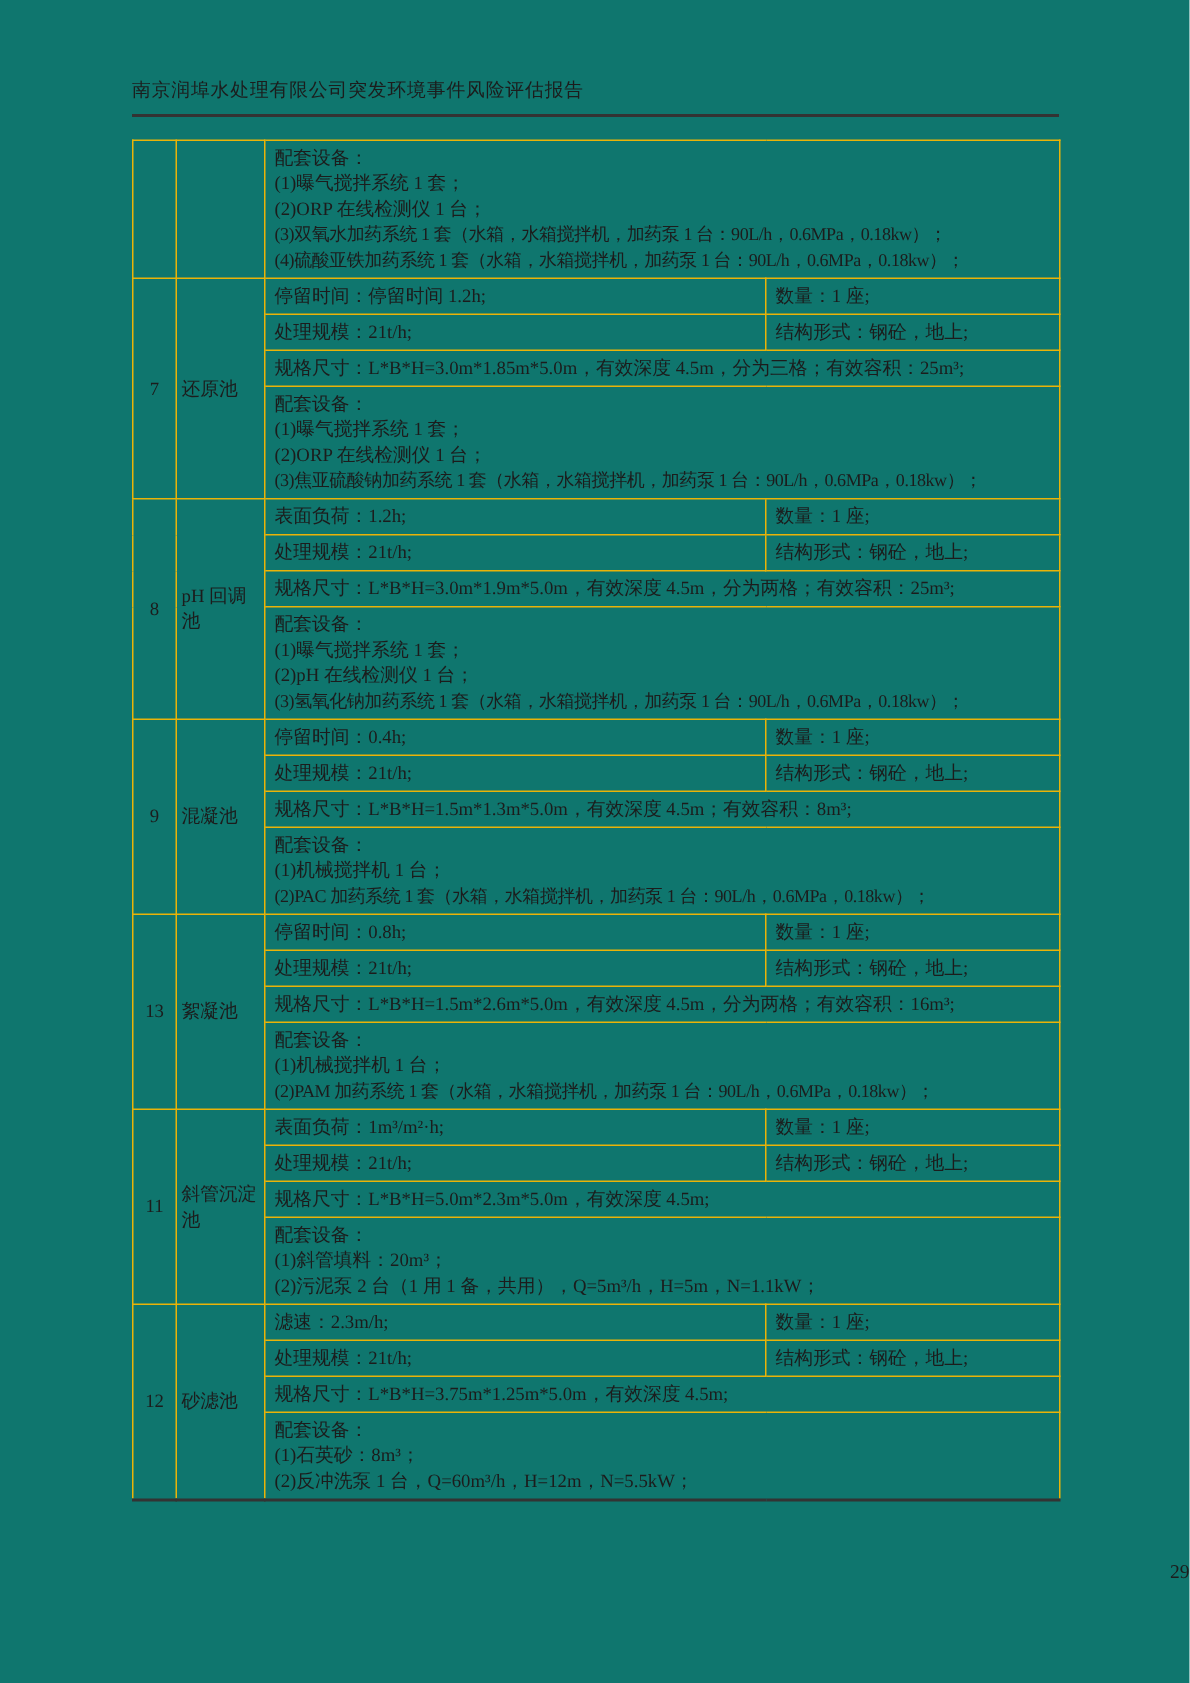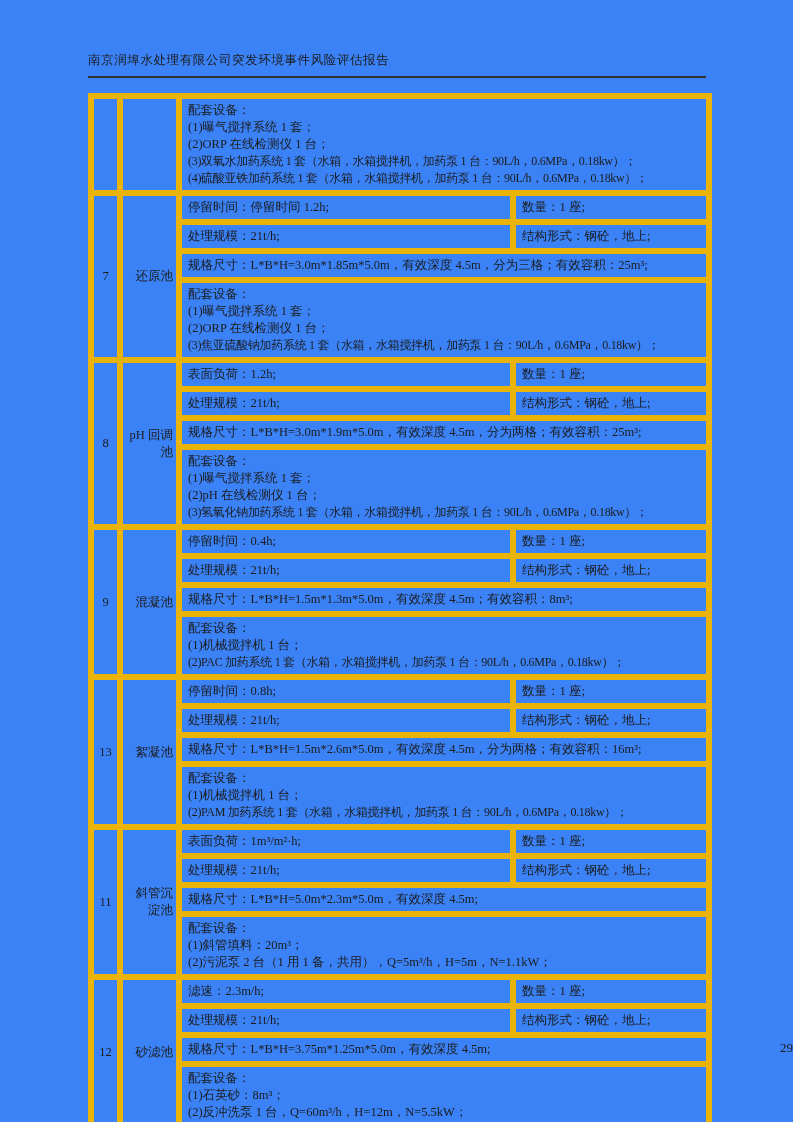--- a/index.html
+++ b/index.html
@@ -1,45 +1,45 @@
 <!DOCTYPE html>
 <html><head>
 <meta charset="utf-8">
 <style>
   html,body{margin:0;padding:0;background:#ffffff;}
   .page{
     position:relative;
     width:793px;height:1122px;
-    background:#3b82f6;
+    background:#0f766e;
     font-family:"Liberation Serif","DejaVu Serif",serif;
     color:#1c1c1c;
     overflow:hidden;
   }
   .header{
     position:absolute;left:88px;top:52px;width:618px;
     font-size:12.5px;letter-spacing:.6px;
     padding-bottom:7px;
     border-bottom:2px solid #333333;
   }
   .doc-table{
     position:absolute;left:88px;top:93px;width:618px;
     border-collapse:collapse;table-layout:fixed;
     font-size:12.5px;
     border:1px solid #333333;
     border-bottom:2px solid #333333;
   }
   .doc-table td{
-    border:6px solid #eab308;
+    border:1px solid #eab308;
     padding:3px 6px;
     line-height:17px;
     vertical-align:middle;
     overflow:hidden;
   }
   td.c-num{text-align:center;padding:3px 2px;}
-  td.c-name{text-align:right;padding:3px 3px;}
+  td.c-name{text-align:left;padding:3px 3px;}
   td.c-wide{padding:3px 6px;}
   .eq-line{white-space:nowrap;line-height:17px;}
   .tight{letter-spacing:-0.3px;font-size:12px;}
   .footer{
     position:absolute;left:0;top:1040px;width:793px;
     text-align:right;font-size:13px;
   }
 </style>
 </head>
 <body>

